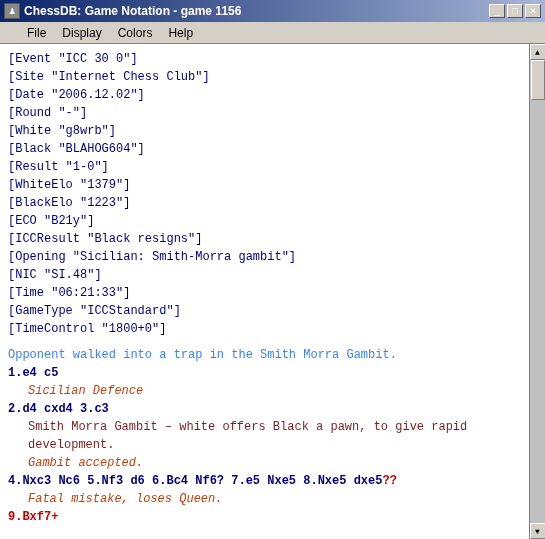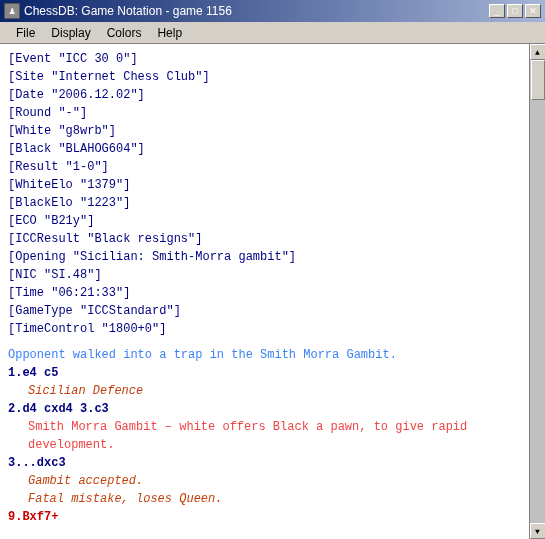--- a/index.html
+++ b/index.html
@@ -32,21 +32,21 @@
       width: 16px;
       height: 16px;
       background: #888;
       border: 1px solid #555;
       display: flex; align-items: center; justify-content: center;
       font-size: 10px;
     }
     .title-bar-text {
       font-size: 12px;
       font-family: 'Tahoma', sans-serif;
-      font-weight: normal;
+      font-weight: bold;
     }
     .title-bar-buttons {
       display: flex;
       gap: 2px;
     }
     .title-btn {
       width: 16px;
       height: 14px;
       background: #d4d0c8;
       border: 1px solid #555;
@@ -57,21 +57,21 @@
       cursor: pointer;
       font-family: sans-serif;
     }
 
     
     .menu-bar {
       background: #d4d0c8;
       height: 22px;
       display: flex;
       align-items: center;
-      padding: 0 8px;
+      padding: 0 19px;
       border-bottom: 1px solid #808080;
       font-family: 'Tahoma', Arial, sans-serif;
       font-size: 12px;
     }
     .menu-item {
       padding: 2px 8px;
       cursor: pointer;
     }
 
     
@@ -116,21 +116,21 @@
     }
 
     .indent {
       padding-left: 20px;
       color: #c2410c;
       font-style: italic;
     }
 
     .description {
       padding-left: 20px;
-      color: #ef4444;
+      color: #7f1d1d;
     }
 
     .highlight-move {
       font-weight: bold;
       color: #cc0000;
     }
 
     
     .scrollbar {
       width: 16px;
@@ -220,25 +220,25 @@
     <div class="move-line">
       <span class="move-bold">1.e4 c5</span>
     </div>
     <div class="indent">Sicilian Defence</div>
 
     <div class="move-line">
       <span class="move-bold">2.d4 cxd4 3.c3</span>
     </div>
     <div class="description">Smith Morra Gambit – white offers Black a pawn, to give rapid development.</div>
 
-    <div class="move-line">
-      <span class="move-bold">3...dxc3</span>
-    </div>
     <div class="indent">Gambit accepted.</div>
 
+    <div class="move-line">
+      <span class="move-bold"><span>4.Nxc3 Nc6 5.Nf3 d6 6.Bc4 Nf6</span><span>? 7.e5 Nxe5 8.Nxe5 dxe5</span><span style="color:#cc0000; font-weight:bold;">??</span></span>
+    </div>
     <div class="indent">Fatal mistake, loses Queen.</div>
 
     <div class="move-line">
       <span class="highlight-move">9.Bxf7+</span>
     </div>
 
   </div>
 
   <div class="scrollbar">
     <div class="scroll-btn">▲</div>

